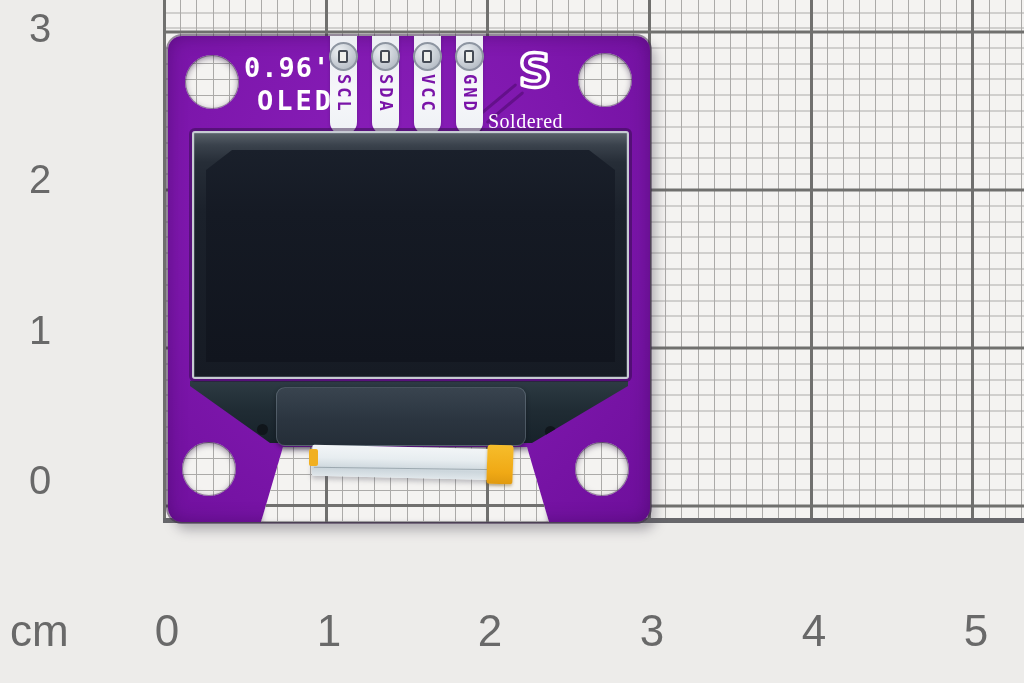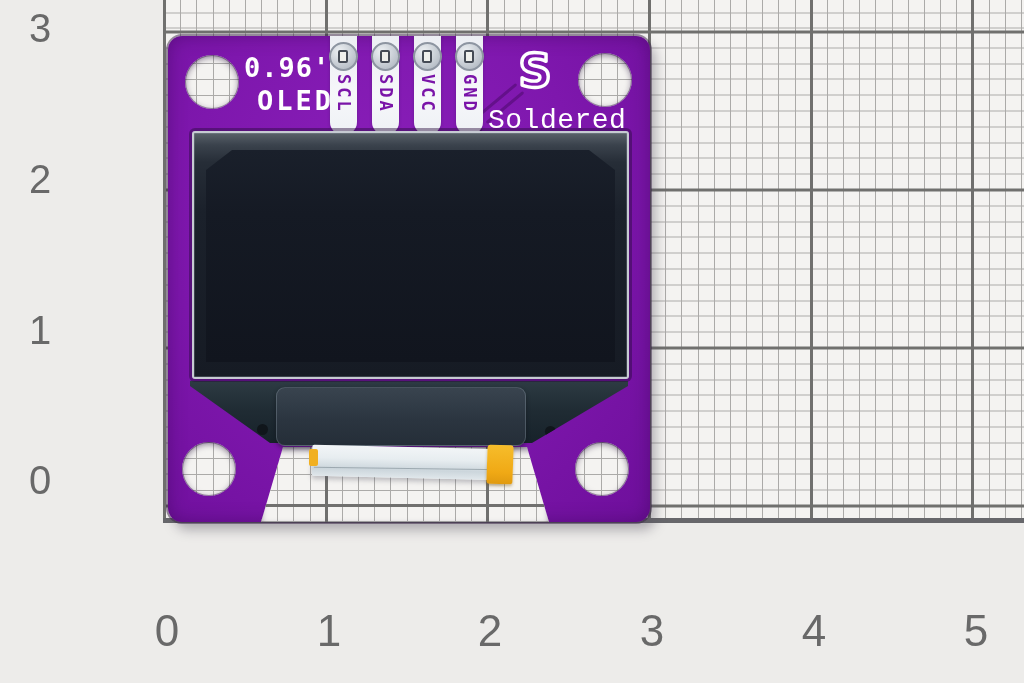--- a/index.html
+++ b/index.html
@@ -52,21 +52,21 @@
   .cutout{
     position:absolute;left:93px;top:411px;width:288px;height:75px;
     clip-path:polygon(22px 0, 266px 0, 288px 75px, 0 75px);
     box-shadow:inset 0 3px 6px rgba(40,20,60,.5);
   }
 
   
   .size-line{position:absolute;color:#ffffff;
     font-family:"DejaVu Sans Mono",monospace;font-weight:bold;font-size:27px;line-height:28px;}
   .brand{position:absolute;left:320px;top:72px;color:#ffffff;
-    font-family:Liberation Mono, monospace;font-size:28px;line-height:26px;letter-spacing:.5px;}
+    font-family:Liberation Serif, serif;font-size:20px;line-height:26px;letter-spacing:.5px;}
   .logo{position:absolute;left:344px;top:8px;width:46px;height:54px;}
 
   
   .pin-strip{
     position:absolute;top:0;width:27px;height:99px;
     background:linear-gradient(180deg,#eceef3 0%,#f6f7fa 60%,#eef1f5 100%);
     border-radius:0 0 13px 13px;
     box-shadow:0 1px 3px rgba(60,30,90,.4);
   }
   .pin-ring{
@@ -140,20 +140,21 @@
 
 <div id="stage">
 
   <div class="grid-area gridbg"></div>
 
   <div class="yl" style="top:6px">3</div>
   <div class="yl" style="top:157px">2</div>
   <div class="yl" style="top:308px">1</div>
   <div class="yl" style="top:458px">0</div>
 
+  <div class="cm">cm</div>
   <div class="xl" style="left:137px">0</div>
   <div class="xl" style="left:299px">1</div>
   <div class="xl" style="left:460px">2</div>
   <div class="xl" style="left:622px">3</div>
   <div class="xl" style="left:784px">4</div>
   <div class="xl" style="left:946px">5</div>
 
   <div class="board">
 
     <div class="cutout gridbg"></div>

